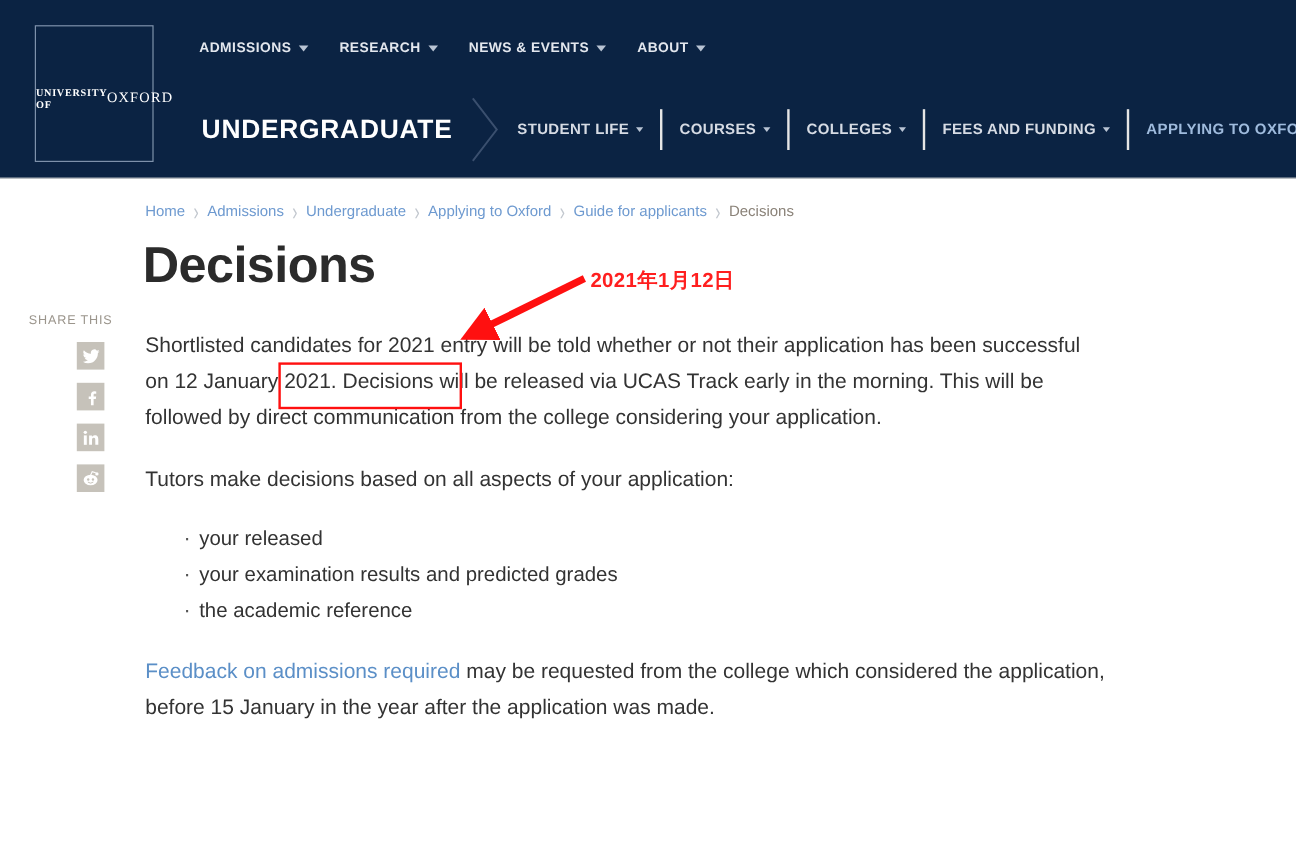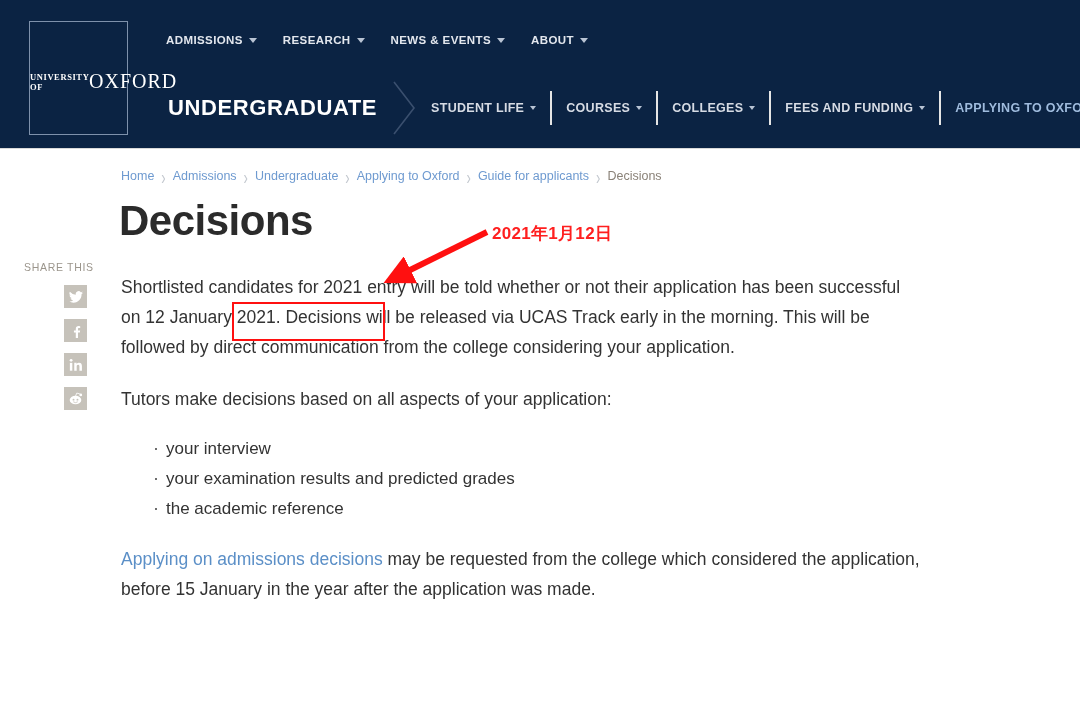--- a/index.html
+++ b/index.html
@@ -55,21 +55,21 @@
   .logo-univ {
     color: #ffffff;
     font-size: 8.5px;
     letter-spacing: 0.6px;
     font-weight: bold;
     margin-top: 1px;
     font-family: "Liberation Serif", serif;
   }
   .logo-oxford {
     color: #ffffff;
-    font-size: 20px;
+    font-size: 12px;
     letter-spacing: 1px;
     font-family: "Liberation Serif", serif;
     line-height: 1.05;
   }
 
   
   .top-nav {
     position: absolute;
     left: 166px; top: 34px;
     display: flex;
@@ -424,27 +424,27 @@
 
   <main class="content">
 
     <p class="body-p tight">
       <span>Shortlisted candidates for 2021 entry will be told whether or not their application has been successful on </span><span>12 January 2021.</span><span> Decisions will be released via UCAS Track early in the morning. This will be followed by direct communication from the college considering your application.</span>
     </p>
 
     <p class="body-p">Tutors make decisions based on all aspects of your application:</p>
 
     <ul class="bullets">
-      <li>your interview</li>
+      <li>your released</li>
       <li>your examination results and predicted grades</li>
       <li>the academic reference</li>
     </ul>
 
     <p class="body-p">
-      <a class="inline-link">Applying on admissions decisions</a><span> may be requested from the college which considered the application, before 15 January in the year after the application was made.</span>
+      <a class="inline-link">Feedback on admissions required</a><span> may be requested from the college which considered the application, before 15 January in the year after the application was made.</span>
     </p>
 
   </main>
 
   <div class="annot-layer">
 
     <svg width="1080" height="703" style="position:absolute;left:0;top:0;">
       <defs>
         <marker id="arrowhead" markerWidth="5" markerHeight="5" refX="1.2" refY="2.5" orient="auto">
           <polygon points="0,0 5,2.5 0,5" fill="#ff1010"></polygon>

